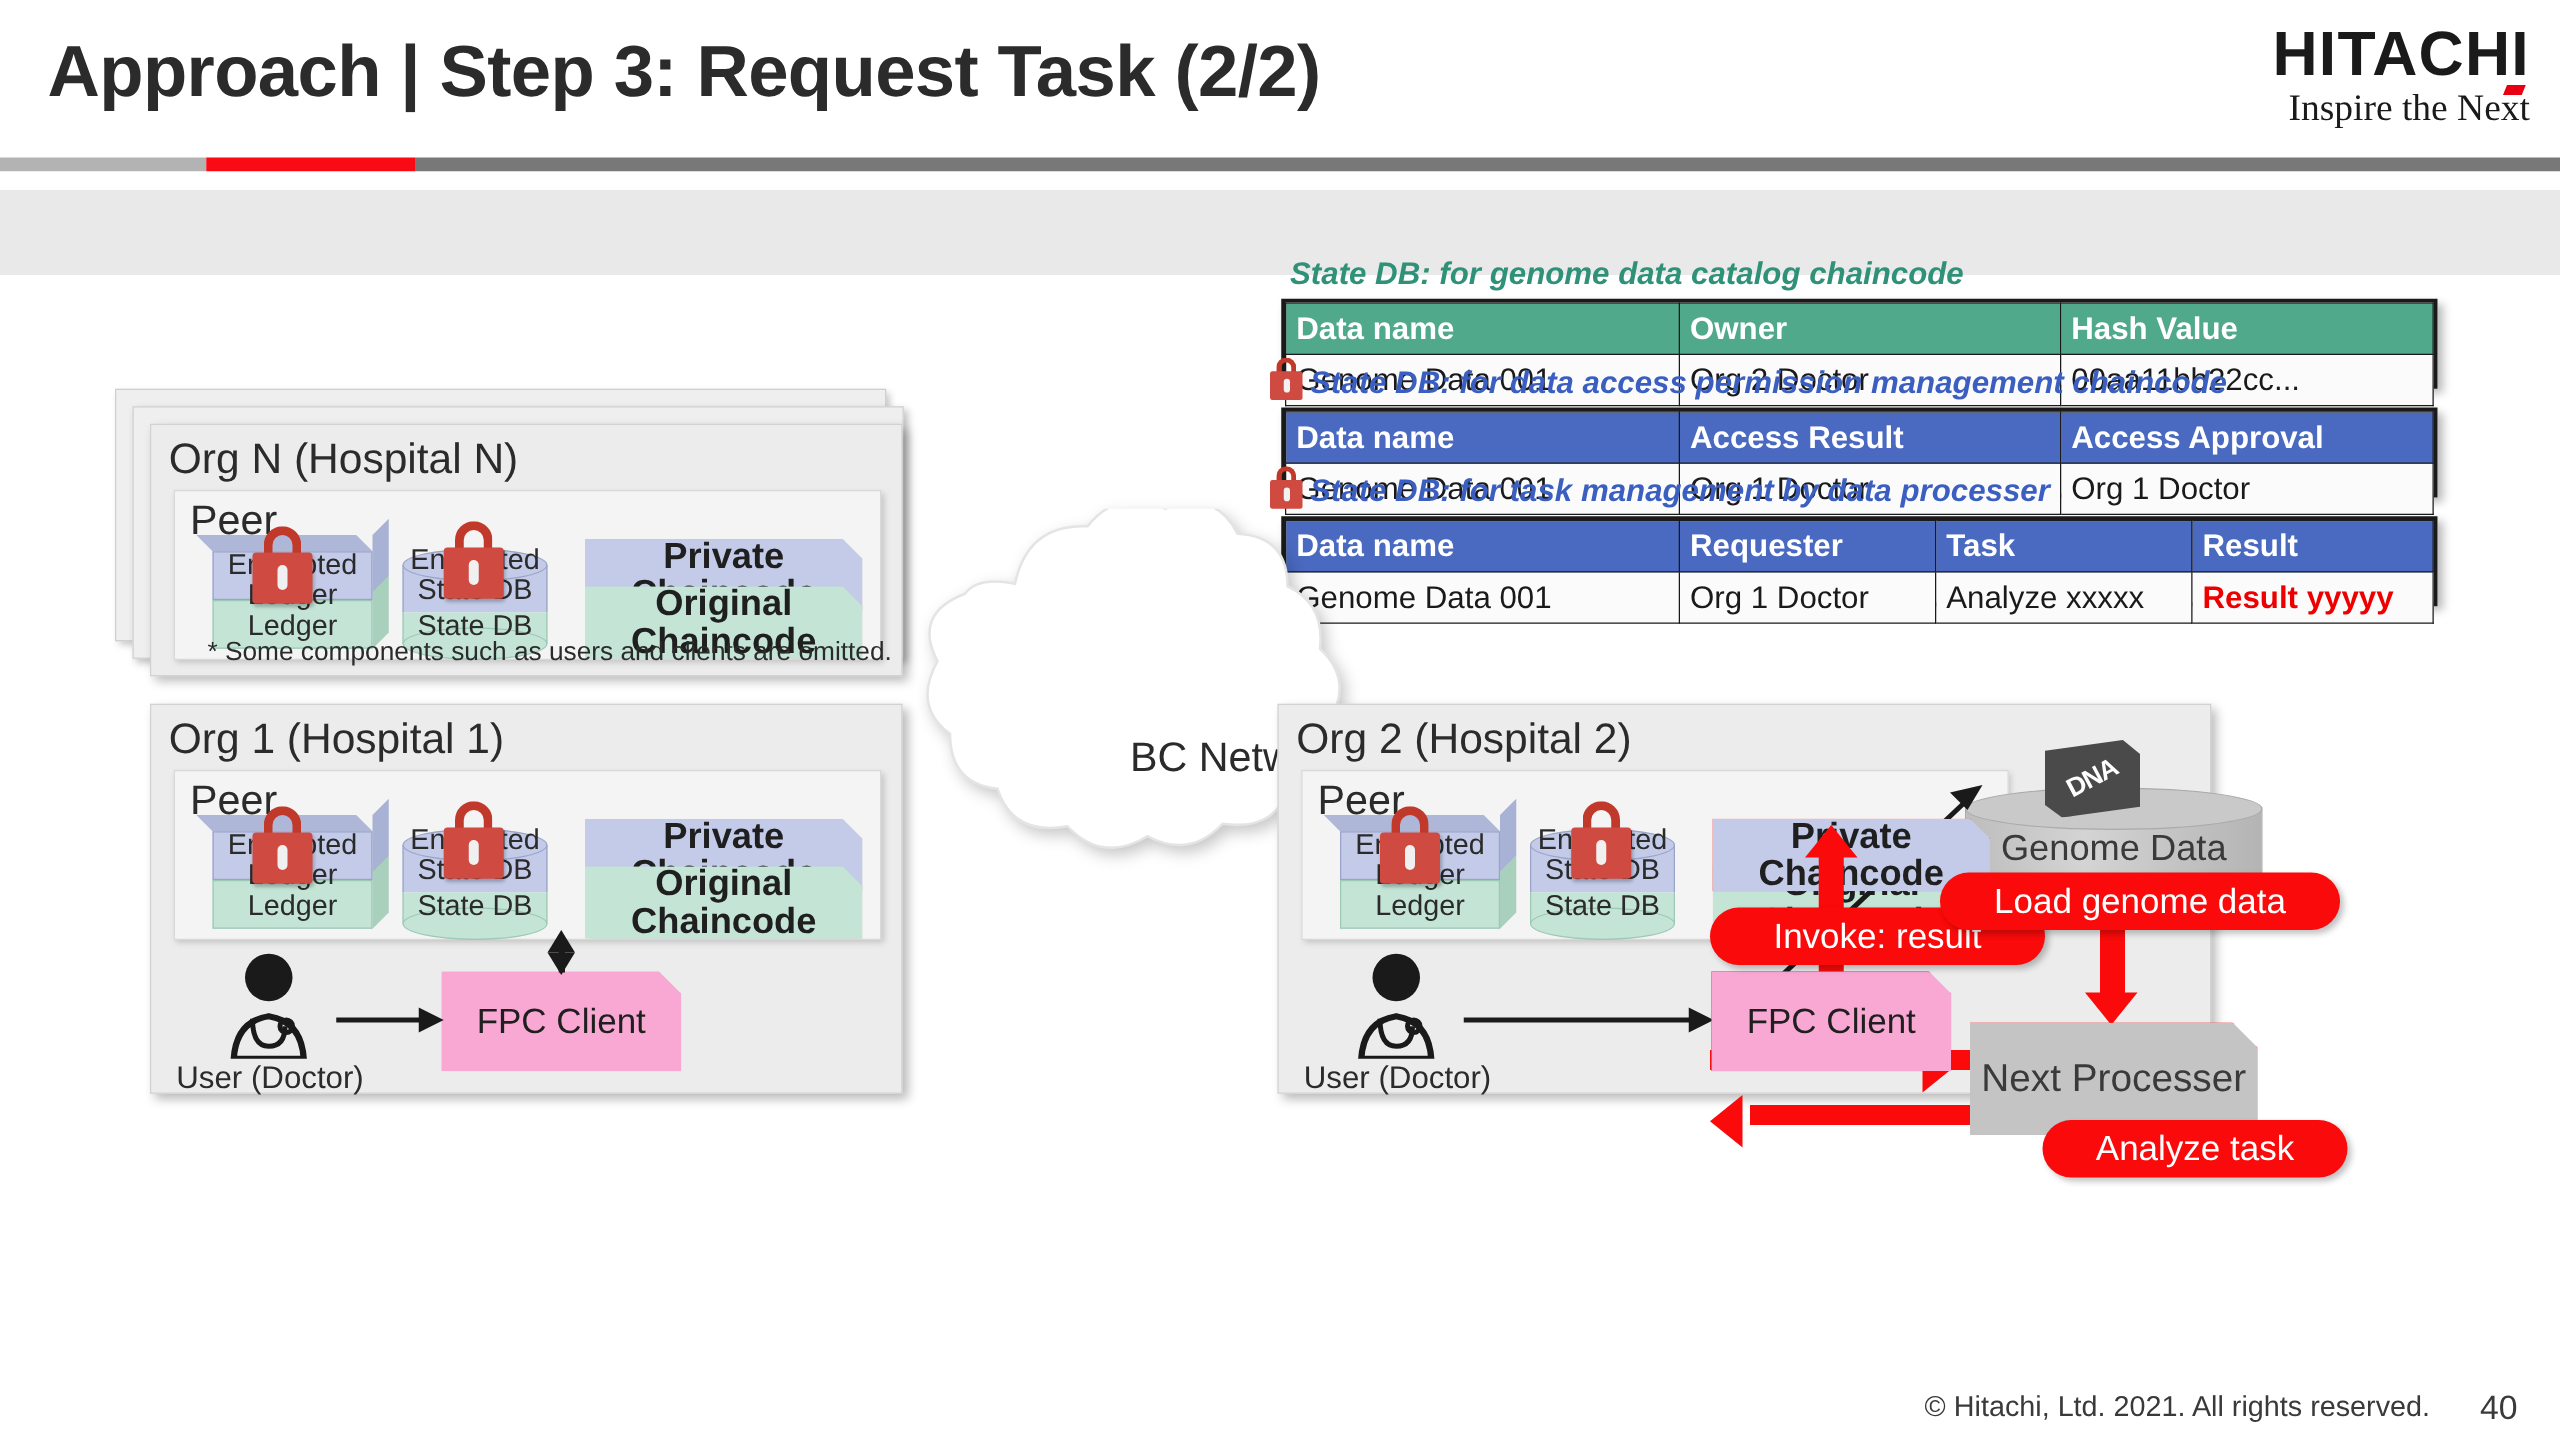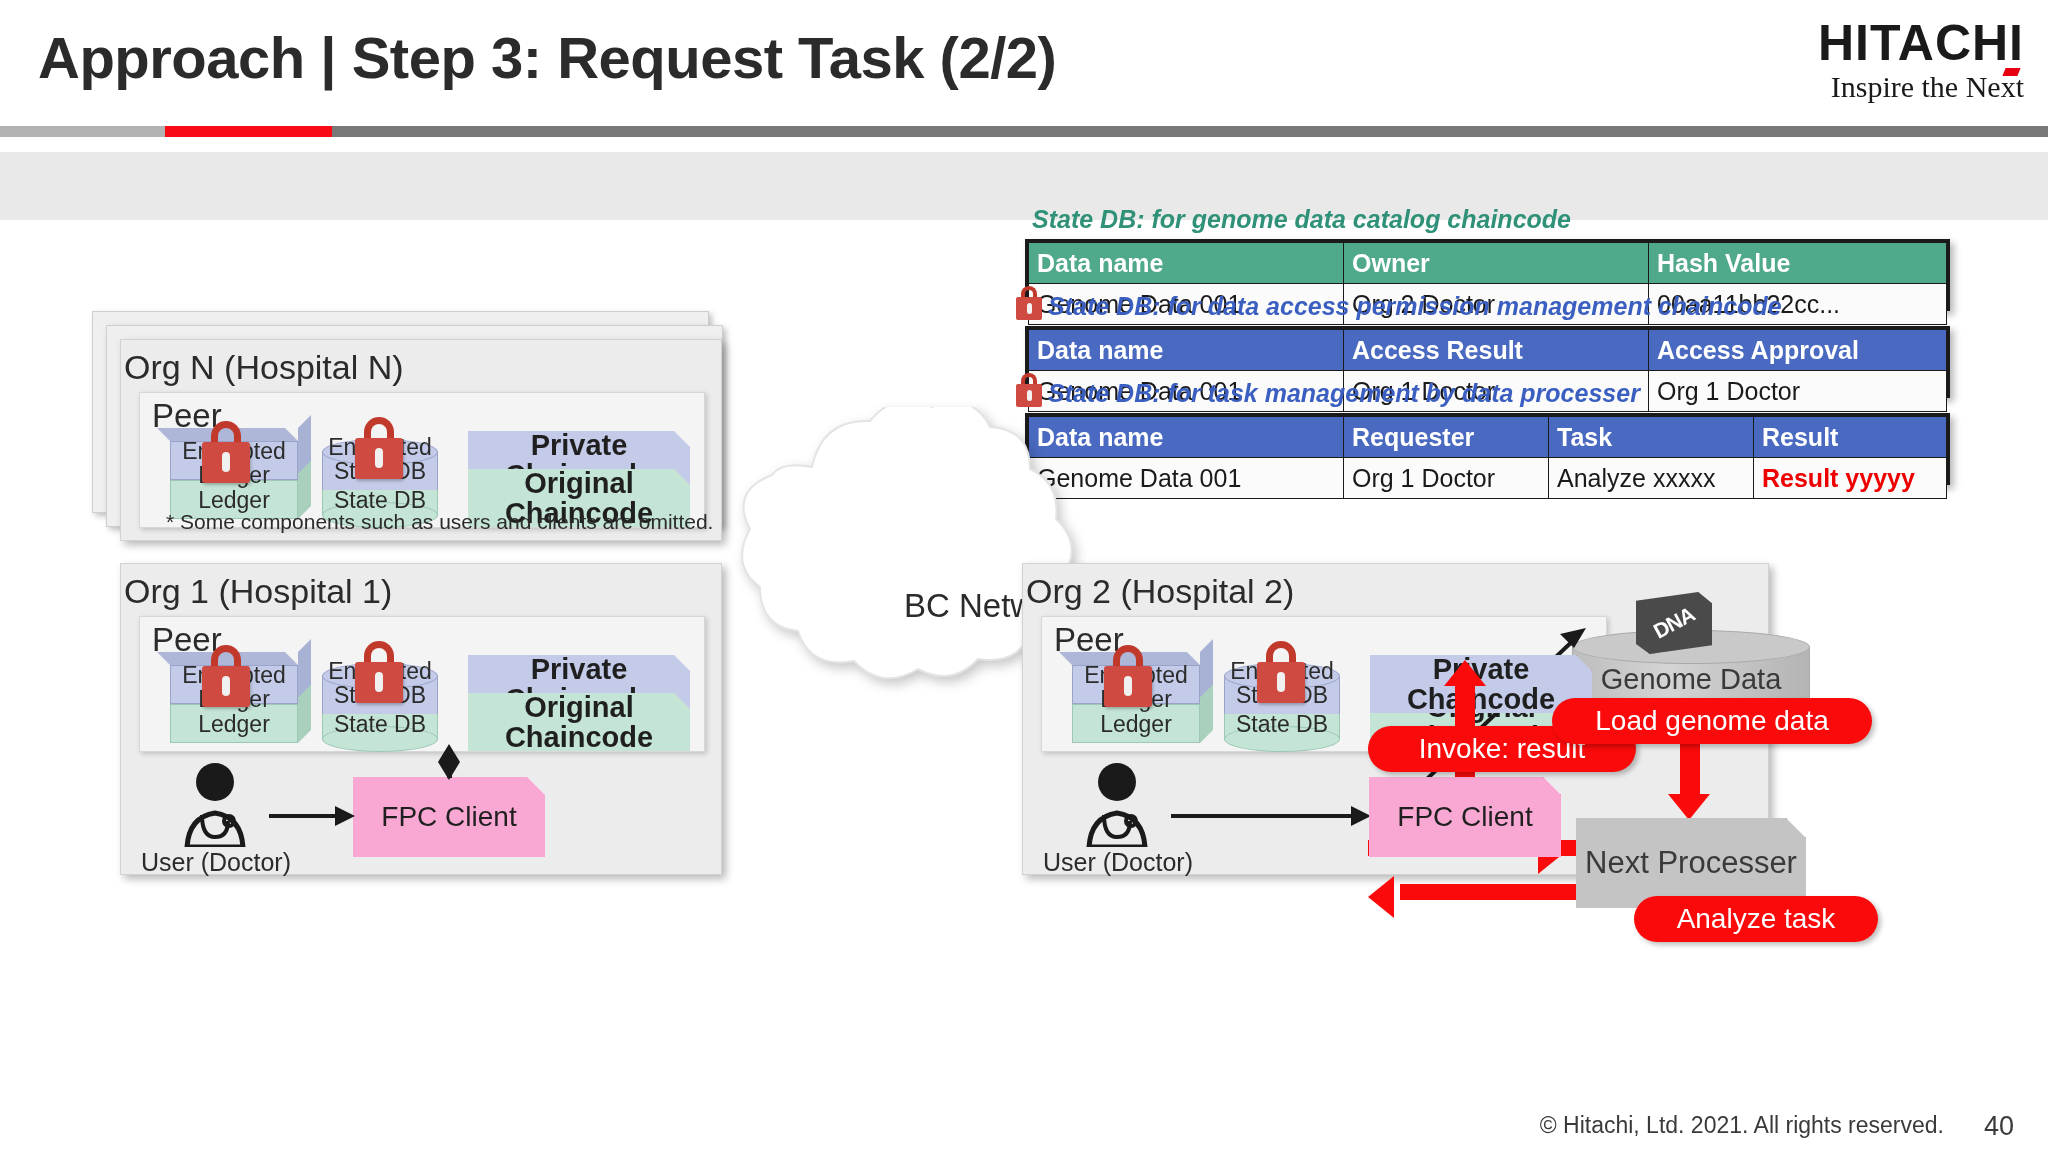--- a/index.html
+++ b/index.html
@@ -84,21 +84,21 @@
     position:absolute;background:#efefef;
     border:1px solid #cfcfcf;
     box-shadow:3px 3px 6px rgba(0,0,0,.25);
   }
   .org-box{
     position:absolute;background:#ececec;
     border:1px solid #d2d2d2;
     box-shadow:4px 4px 8px rgba(0,0,0,.28);
   }
   .org-title{
-    position:absolute;left:3px;top:8px;
+    position:absolute;left:14px;top:8px;
     font-size:34px;color:#2b2b2b;white-space:nowrap;
   }
   .peer-box{
     position:absolute;background:#f4f4f4;
     border:1px solid #d8d8d8;
     box-shadow:2px 2px 5px rgba(0,0,0,.18);
   }
   .peer-label{
     position:absolute;left:12px;top:4px;font-size:33px;color:#2b2b2b;
   }

